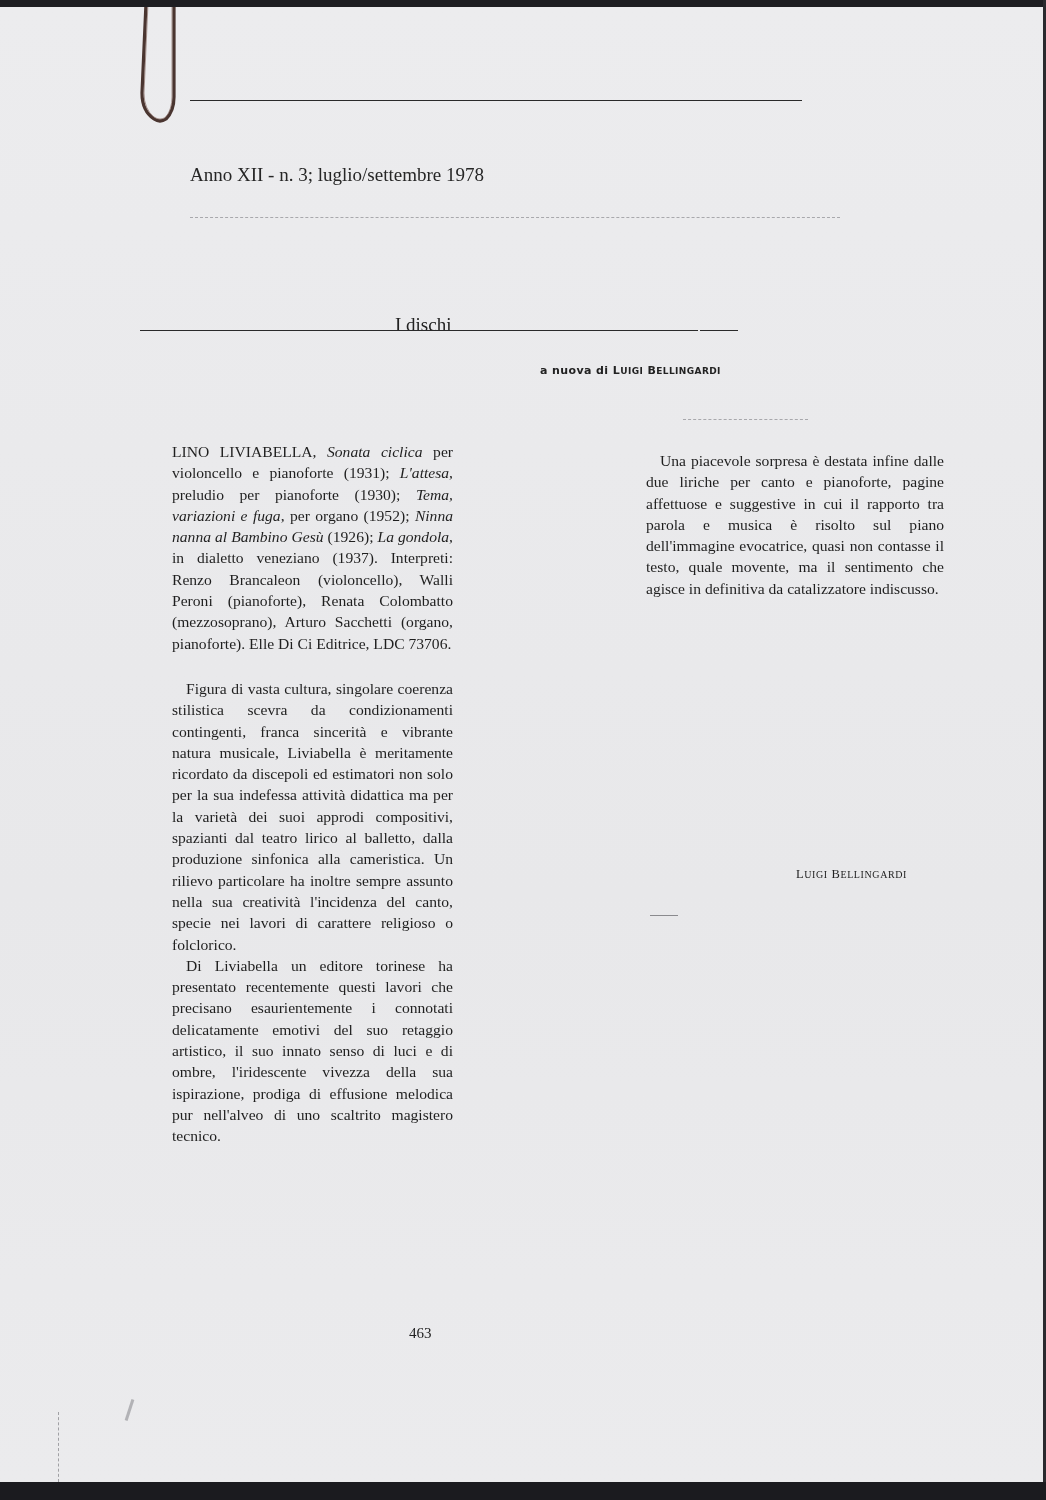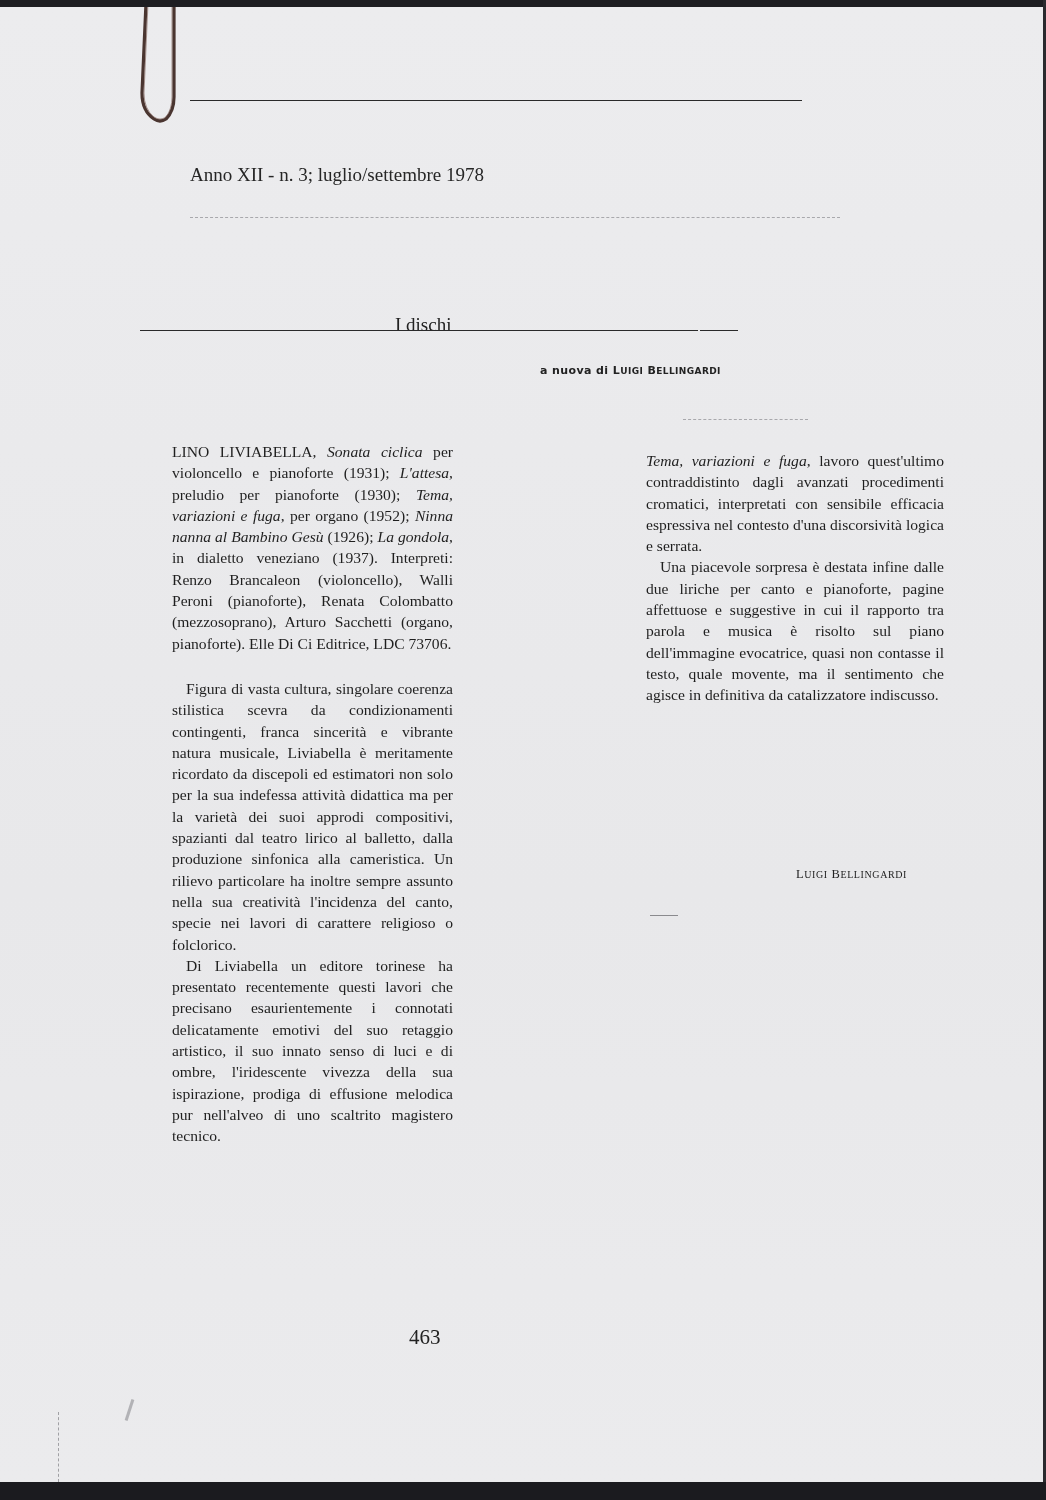--- a/index.html
+++ b/index.html
@@ -65,21 +65,21 @@
     .col-right { left: 646px; top: 443px; width: 298px; }
     .indent { text-indent: 14px; }
     .gap-lg { margin-top: 24px !important; }
     em { font-style: italic; }
     .signature {
       position: absolute; left: 796px; top: 860px;
       font-size: 12.5px; letter-spacing: 0.6px; color: #222;
     }
     .page-number {
       position: absolute; left: 409px; top: 1318px;
-      font-size: 21px; color: #222; text-align: center;
+      font-size: 15px; color: #222; text-align: center;
     }
     .stray-mark {
       position: absolute; left: 128px; top: 1392px;
       width: 3px; height: 22px; background: #9a9a9e; transform: rotate(18deg);
       opacity: 0.7;
     }
     .stray-dots {
       position: absolute; left: 58px; top: 1405px; height: 70px;
       border-left: 1px dashed #a0a0a4;
     }
@@ -120,21 +120,20 @@
 
   <div class="column col-left">
     <p>
       <span>LINO LIVIABELLA, </span><em>Sonata ciclica</em><span> per violoncello e pianoforte (1931); </span><em>L'attesa</em><span>, preludio per pianoforte (1930); </span><em>Tema, variazioni e fuga</em><span>, per organo (1952); </span><em>Ninna nanna al Bambino Gesù</em><span> (1926); </span><em>La gondola</em><span>, in dialetto veneziano (1937). Interpreti: Renzo Brancaleon (violoncello), Walli Peroni (pianoforte), Renata Colombatto (mezzosoprano), Arturo Sacchetti (organo, pianoforte). Elle Di Ci Editrice, LDC 73706.</span>
     </p>
     <p class="indent gap-lg" style="margin-top:30px">Figura di vasta cultura, singolare coerenza stilistica scevra da condizionamenti contingenti, franca sincerità e vibrante natura musicale, Liviabella è meritamente ricordato da discepoli ed estimatori non solo per la sua indefessa attività didattica ma per la varietà dei suoi approdi compositivi, spazianti dal teatro lirico al balletto, dalla produzione sinfonica alla cameristica. Un rilievo particolare ha inoltre sempre assunto nella sua creatività l'incidenza del canto, specie nei lavori di carattere religioso o folclorico.</p>
     <p class="indent">Di Liviabella un editore torinese ha presentato recentemente questi lavori che precisano esaurientemente i connotati delicatamente emotivi del suo retaggio artistico, il suo innato senso di luci e di ombre, l'iridescente vivezza della sua ispirazione, prodiga di effusione melodica pur nell'alveo di uno scaltrito magistero tecnico.</p>
   </div>
 
   <div class="column col-right">
-    <p><em>Tema, variazioni e fuga</em><span>, lavoro quest'ultimo contraddistinto dagli avanzati procedimenti cromatici, interpretati con sensibile efficacia espressiva nel contesto d'una discorsività logica e serrata.</span></p>
     <p class="indent">Una piacevole sorpresa è destata infine dalle due liriche per canto e pianoforte, pagine affettuose e suggestive in cui il rapporto tra parola e musica è risolto sul piano dell'immagine evocatrice, quasi non contasse il testo, quale movente, ma il sentimento che agisce in definitiva da catalizzatore indiscusso.</p>
   </div>
 
   <div class="signature">
     <span class="sc"><span>L</span><span style="font-size:10px">UIGI</span> <span>B</span><span style="font-size:10px">ELLINGARDI</span></span>
   </div>
 
   <div class="stray-dash"></div>
 
   <div class="page-number">463</div>

